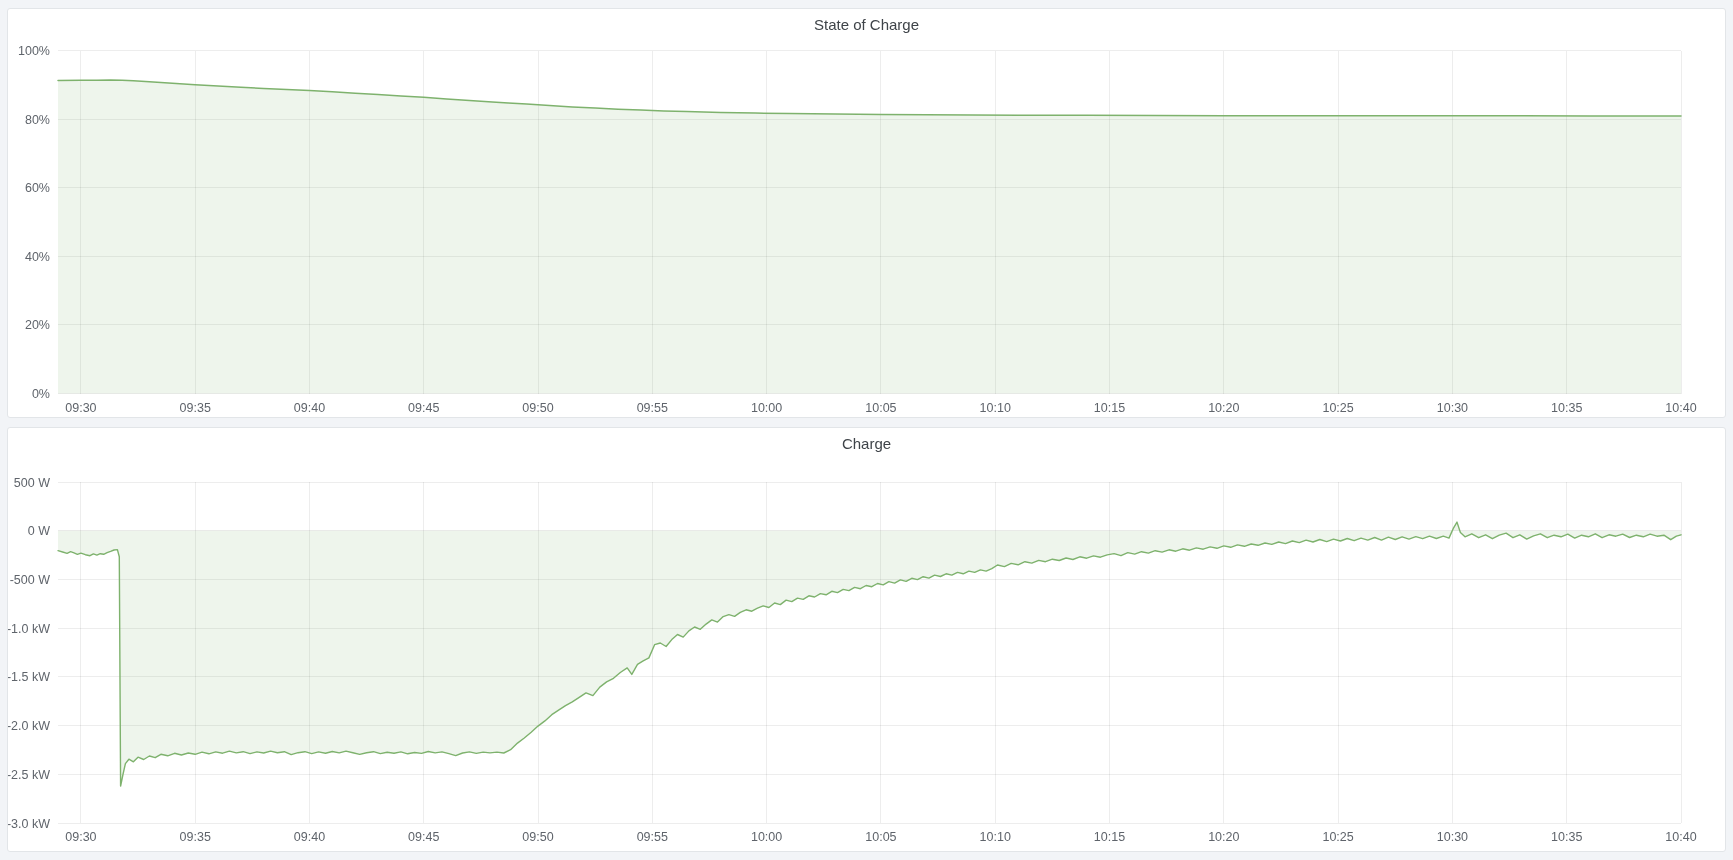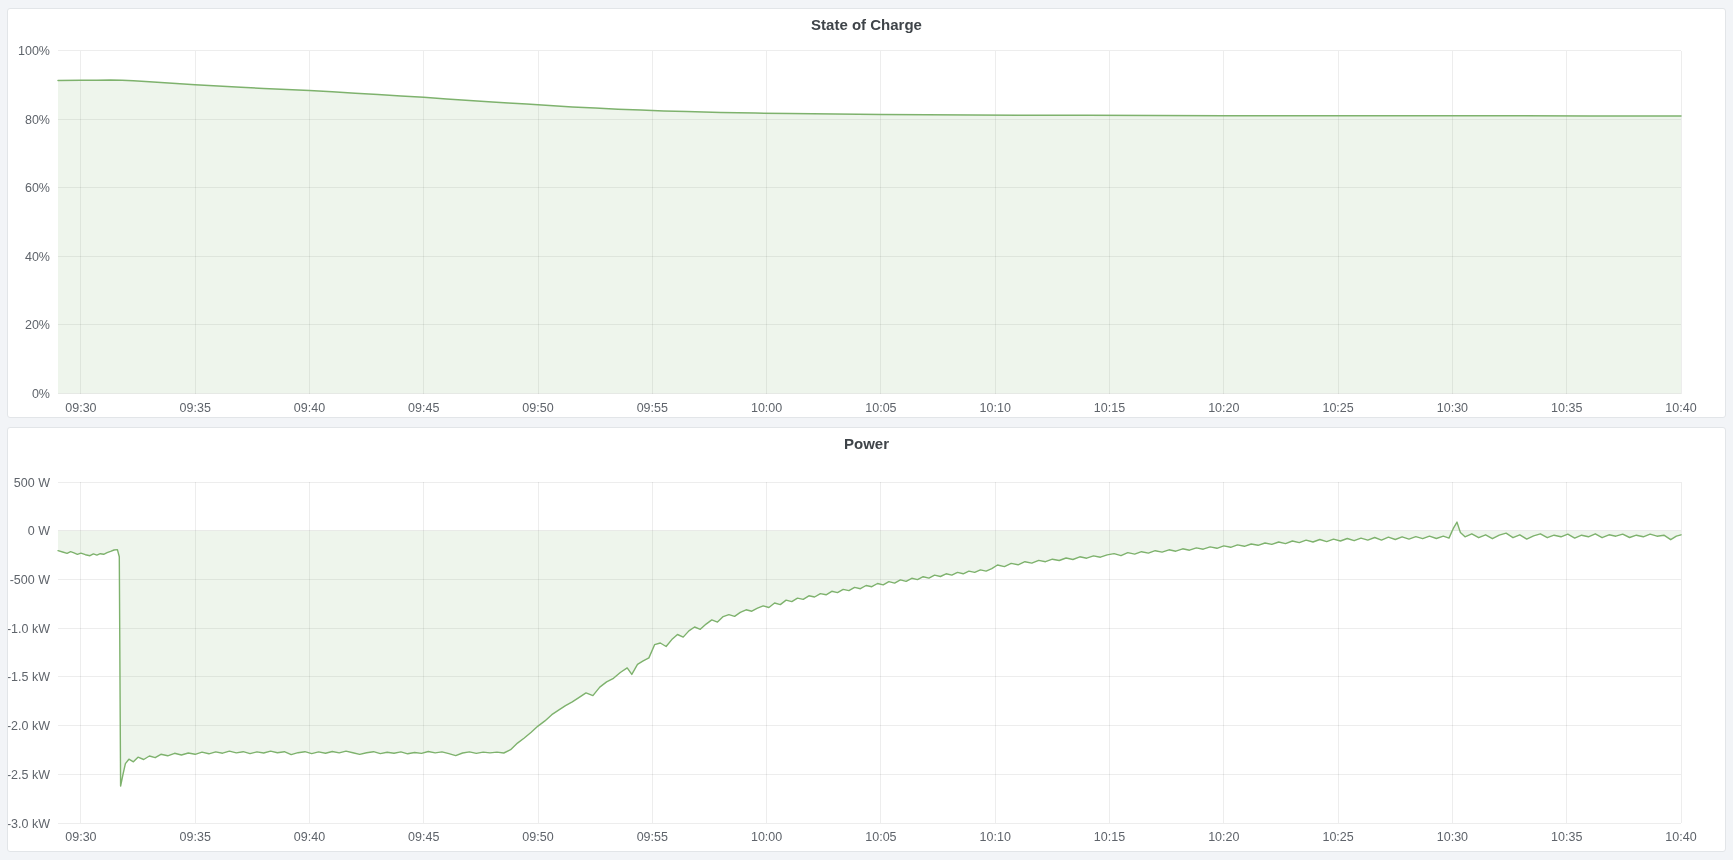--- a/index.html
+++ b/index.html
@@ -14,21 +14,21 @@
     background:#ffffff;
     border:1px solid #e2e5e8;
     border-radius:3px;
     box-sizing:border-box;
   }
   #panel-soc{left:7px;top:8px;width:1719px;height:410px;}
   #panel-power{left:7px;top:427px;width:1719px;height:425px;}
   .panel-title{
     position:absolute;top:0;left:0;right:0;height:30px;
     display:flex;align-items:center;justify-content:center;
-    font-size:15px;font-weight:700;color:#3f4449;
+    font-size:15px;font-weight:400;color:#3f4449;
     cursor:pointer;user-select:none;
   }
   .chart-svg{position:absolute;left:0;top:0;}
   .grid{stroke:rgba(0,0,0,0.07);stroke-width:1;shape-rendering:crispEdges;}
   .tick{fill:#5f646b;font-family:"Liberation Sans",sans-serif;font-size:12.5px;}
   .xtick{text-anchor:middle;}
   .ytick{text-anchor:end;}
 </style>
 </head>
 <body>
@@ -77,21 +77,21 @@
       <line class="grid" x1="1558.7" y1="41.5" x2="1558.7" y2="384.5"></line>
       <text class="tick xtick" x="1558.7" y="402.5">10:35</text>
       <line class="grid" x1="1673.0" y1="41.5" x2="1673.0" y2="384.5"></line>
       <text class="tick xtick" x="1673.0" y="402.5">10:40</text>
       <path d="M50.0 71.5L72.9 71.3L88.9 71.2L102.6 71.0L114.0 71.2L125.4 71.7L141.4 72.7L164.3 74.3L187.2 75.8L210.0 77.0L232.9 78.2L255.7 79.4L278.6 80.4L301.5 81.5L324.3 82.8L347.2 84.2L370.0 85.6L392.9 86.9L415.7 88.3L438.6 89.9L461.5 91.4L484.3 92.9L500.3 94.0L518.6 95.0L541.5 96.6L564.3 97.9L587.2 99.1L610.0 100.2L632.9 101.0L655.8 101.9L678.6 102.6L712.9 103.4L747.2 104.1L781.5 104.6L827.2 105.1L872.9 105.5L918.6 105.8L964.4 106.0L1010.1 106.2L1078.7 106.3L1147.2 106.5L1215.8 106.7L1307.3 106.7L1398.7 106.8L1490.1 106.8L1581.6 106.9L1673.0 107.0L1673.0 384.5L50.0 384.5Z" fill="rgba(126,178,109,0.13)" stroke="none"></path>
       <path d="M50.0 71.5L72.9 71.3L88.9 71.2L102.6 71.0L114.0 71.2L125.4 71.7L141.4 72.7L164.3 74.3L187.2 75.8L210.0 77.0L232.9 78.2L255.7 79.4L278.6 80.4L301.5 81.5L324.3 82.8L347.2 84.2L370.0 85.6L392.9 86.9L415.7 88.3L438.6 89.9L461.5 91.4L484.3 92.9L500.3 94.0L518.6 95.0L541.5 96.6L564.3 97.9L587.2 99.1L610.0 100.2L632.9 101.0L655.8 101.9L678.6 102.6L712.9 103.4L747.2 104.1L781.5 104.6L827.2 105.1L872.9 105.5L918.6 105.8L964.4 106.0L1010.1 106.2L1078.7 106.3L1147.2 106.5L1215.8 106.7L1307.3 106.7L1398.7 106.8L1490.1 106.8L1581.6 106.9L1673.0 107.0" fill="none" stroke="#7eb26d" stroke-width="1.5" stroke-linejoin="round" stroke-linecap="round"></path>
     </svg>
 </div>
 
 <div class="panel" id="panel-power">
-  <div class="panel-title">Power</div>
+  <div class="panel-title">Charge</div>
   <svg class="chart-svg" width="1715" height="423" viewBox="0 0 1715 423">
       <line class="grid" x1="50" y1="54.0" x2="1673" y2="54.0"></line>
       <text class="tick ytick" x="42" y="58.5">500 W</text>
       <line class="grid" x1="50" y1="102.7" x2="1673" y2="102.7"></line>
       <text class="tick ytick" x="42" y="107.2">0 W</text>
       <line class="grid" x1="50" y1="151.4" x2="1673" y2="151.4"></line>
       <text class="tick ytick" x="42" y="155.9">-500 W</text>
       <line class="grid" x1="50" y1="200.1" x2="1673" y2="200.1"></line>
       <text class="tick ytick" x="42" y="204.6">-1.0 kW</text>
       <line class="grid" x1="50" y1="248.9" x2="1673" y2="248.9"></line>

